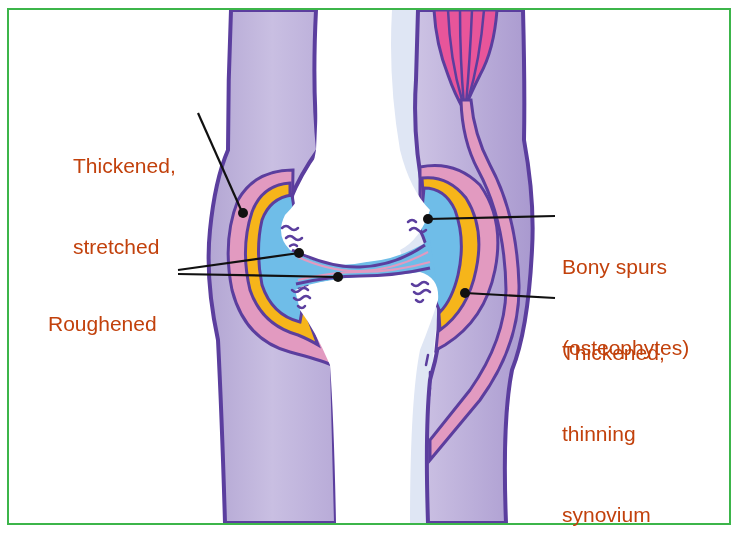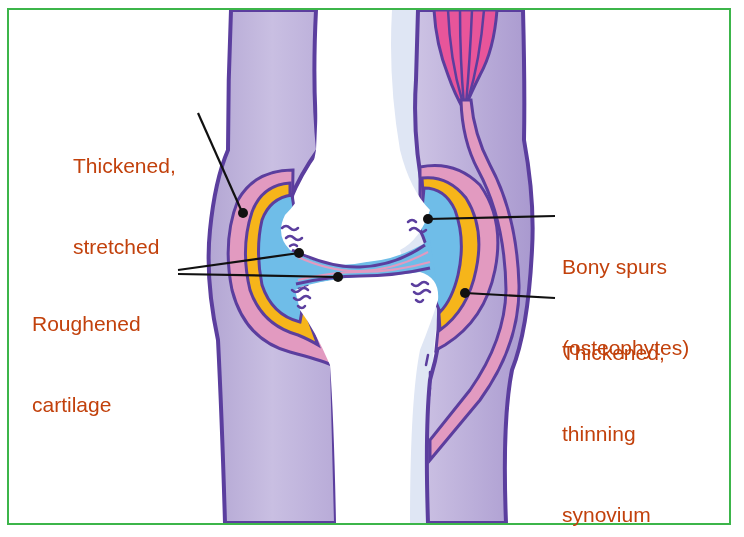--- a/index.html
+++ b/index.html
@@ -97,23 +97,22 @@
       <circle cx="465" cy="293" r="5"></circle>
     </g>
   </g>
 </svg>
 
 <div class="label" style="left:73px; top:98px;">
   <span>Thickened,</span>
   <span>stretched</span>
 </div>
 
-<div class="label" style="left:32px; top:256px;">
+<div class="label" style="left:48px; top:256px;">
   <span>Roughened</span>
-  <span>cartilage</span>
 </div>
 
 <div class="label" style="left:562px; top:199px;">
   <span>Bony spurs</span>
   <span>(osteophytes)</span>
 </div>
 
 <div class="label" style="left:562px; top:285px;">
   <span>Thickened,</span>
   <span>thinning</span>

